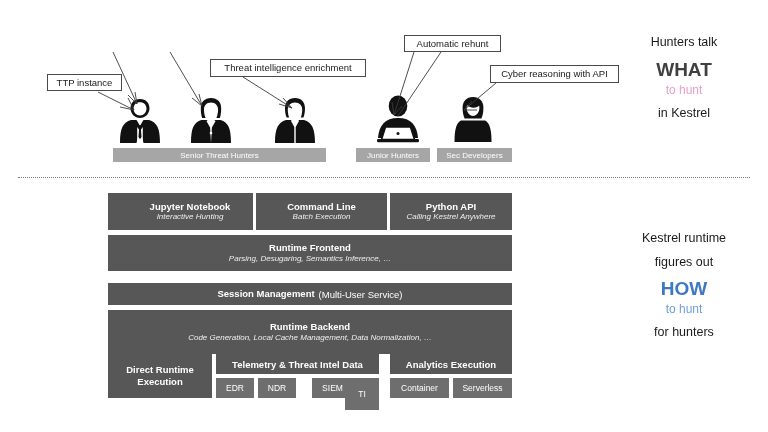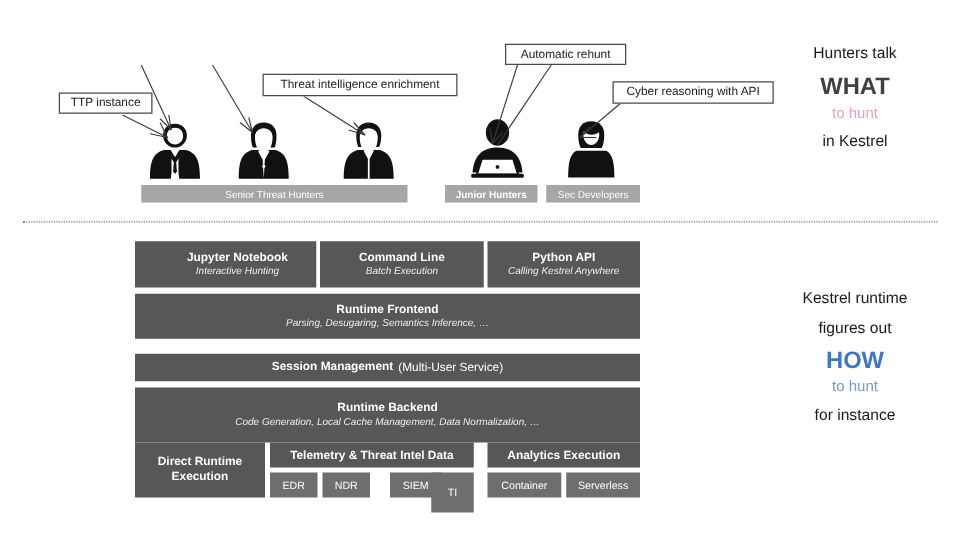--- a/index.html
+++ b/index.html
@@ -202,42 +202,42 @@
                C32.4 6.3 28.6 2 22 2 Z" fill="#111"></path>
       <path d="M15.6 12.8 c0 -3.8 2.7 -6.2 6.4 -6.2 c3.7 0 6.4 2.4 6.4 6.2 c0 4.6 -2.9 8.2 -6.4 8.2 c-3.5 0 -6.4 -3.6 -6.4 -8.2 Z" fill="#fff"></path>
       <path d="M15.8 9.6 c1.8 2.4 4.4 3.2 6.6 3.2 c2.2 0 4.2 -0.7 5.8 -2 l0 -2.6 c-1.6 -1.8 -3.6 -2.6 -6.2 -2.6 c-2.6 0 -4.8 1.2 -6.2 3.2 Z" fill="#111"></path>
       <path d="M10 25.5 C5.5 28 3.5 33.5 3.5 47 L40.5 47 C40.5 33.5 38.5 28 34 25.5 Z" fill="#111"></path>
     </svg>
   </div>
 
   <div class="rolebar" style="left:113px;top:148px;width:213px;height:14px;">
     <span>Senior Threat Hunters</span>
   </div>
-  <div class="rolebar" style="left:356px;top:148px;width:74px;height:14px;font-weight:bold;">
+  <div class="rolebar" style="left:356px;top:148px;width:74px;height:14px;">
     <span>Junior Hunters</span>
   </div>
   <div class="rolebar" style="left:437px;top:148px;width:75px;height:14px;">
     <span>Sec Developers</span>
   </div>
 
   <div class="divider"></div>
 
   <div class="msg" style="left:600px;top:36px;width:168px;">
     <div class="line">Hunters talk</div>
     <div class="big pink-big">WHAT</div>
     <div class="small pink-sm">to hunt</div>
     <div class="line last">in Kestrel</div>
   </div>
 
   <div class="msg" style="left:600px;top:232px;width:168px;">
     <div class="line">Kestrel runtime</div>
     <div class="line">figures out</div>
     <div class="big blue-big">HOW</div>
     <div class="small blue-sm">to hunt</div>
-    <div class="line last">for instance</div>
+    <div class="line last">for hunters</div>
   </div>
 
   <div class="blk row1" style="left:108px;top:193px;width:145px;height:37px;padding-left:19px;">
     <div class="t1">Jupyter Notebook</div>
     <div class="t2">Interactive Hunting</div>
   </div>
   <div class="blk row1" style="left:256px;top:193px;width:131px;height:37px;">
     <div class="t1">Command Line</div>
     <div class="t2">Batch Execution</div>
   </div>

